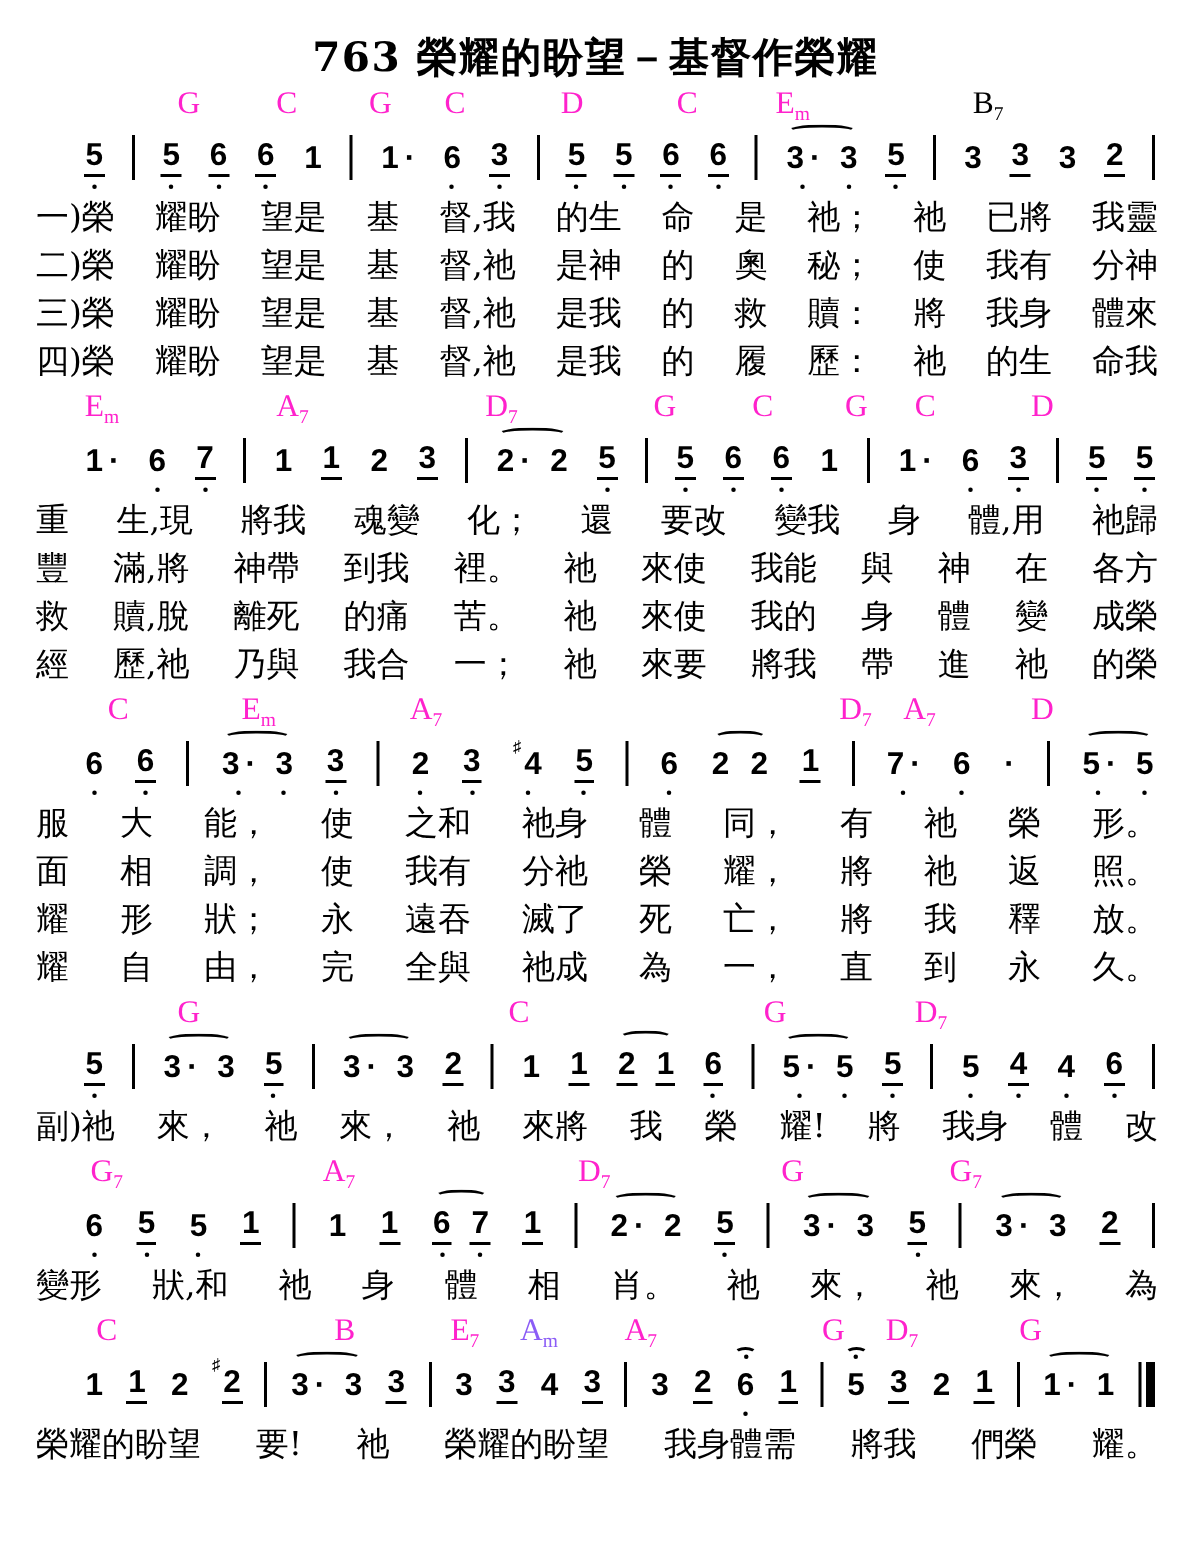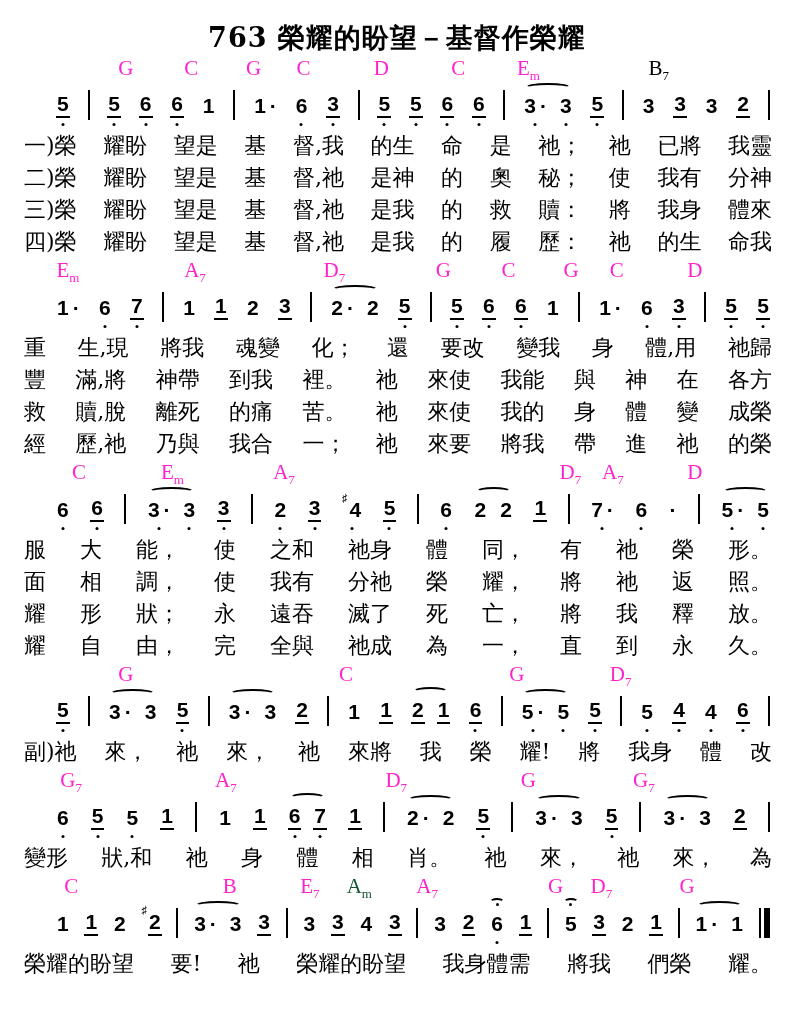--- a/index.html
+++ b/index.html
@@ -473,21 +473,21 @@
             <span class="lchunk">來，</span>
             <span class="lchunk">為</span>
           </div>
         </div>
       </div>
       <div class="system">
         <div class="chordrow">
           <span class="chord" style="left: 7%; color: rgb(255, 34, 204);">C</span>
           <span class="chord" style="left: 27.5%; color: rgb(255, 34, 204);">B</span>
           <span class="chord" style="left: 37.5%; color: rgb(255, 34, 204); text-align: right;">E<sub>7</sub></span>
-          <span class="chord" style="left: 43.5%; color: #14532d;">A<sub>m</sub></span>
+          <span class="chord" style="left: 43.5%; color: #8b5cf6;">A<sub>m</sub></span>
           <span class="chord" style="left: 52.5%; color: rgb(255, 34, 204);">A<sub>7</sub></span>
           <span class="chord" style="left: 69.5%; color: rgb(255, 34, 204);">G</span>
           <span class="chord" style="left: 75%; color: rgb(255, 34, 204);">D<sub>7</sub></span>
           <span class="chord" style="left: 86.5%; color: rgb(255, 34, 204);">G</span>
         </div>
         <div class="noterow">
           <span class="note"><span class="nrow"><span class="d">1</span></span></span>
           <span class="note"><span class="nrow"><span class="d u">1</span></span></span>
           <span class="note"><span class="nrow"><span class="d">2</span></span></span>
           <span class="note"><span class="nrow"><sup class="sh">♯</sup><span class="d u">2</span></span></span>

